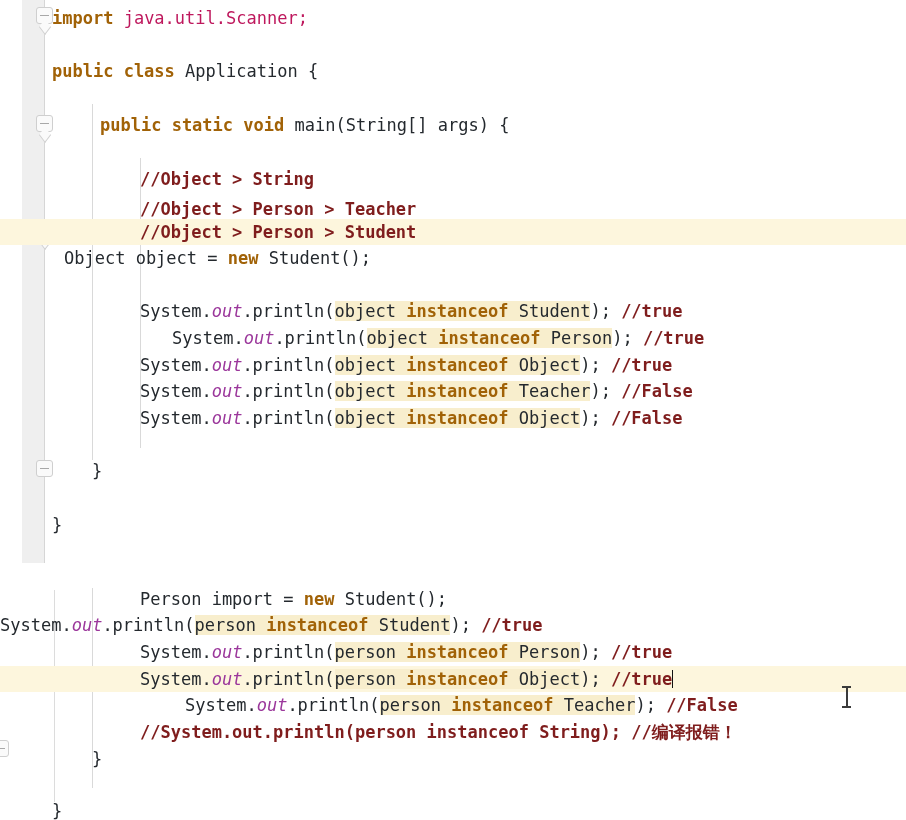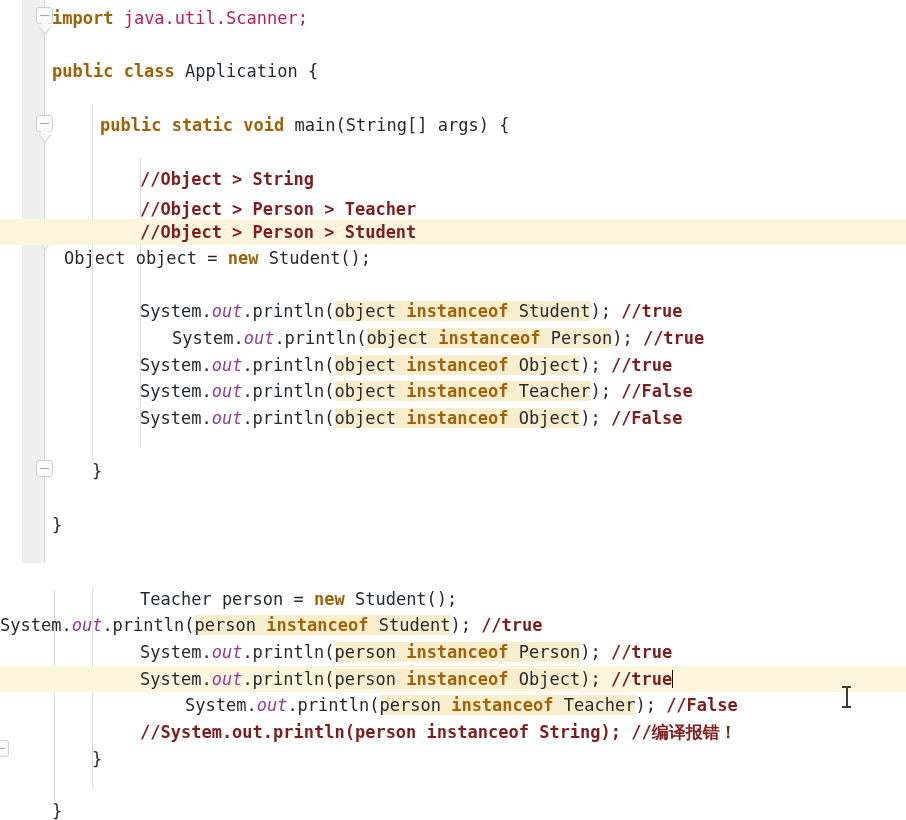--- a/index.html
+++ b/index.html
@@ -205,21 +205,21 @@
 
 <div class="pane" id="pane-bottom">
 
   <div class="fold-rail"></div>
 
   <div class="fold" style="left:-8px; top:168px"></div>
 
   <div class="indent-guide" style="left:92px;  top:16px; height:200px;"></div>
 
   <div class="code">
-      <div class="line" style="top: 14px;"><span class="txt" style="padding-left: 140px;"><span class="plain">Teacher person = </span><span class="kw">new </span><span class="plain">Student();</span></span></div>
+      <div class="line" style="top: 14px;"><span class="txt" style="padding-left: 140px;"><span class="plain">Person import = </span><span class="kw">new </span><span class="plain">Student();</span></span></div>
       <div class="line" style="top: 40px;"><span class="txt" style=""><span class="plain">System.</span><span class="stat">out</span><span class="plain">.println(</span><span class="plain hlbg">person </span><span class="kw hlbg">instanceof </span><span class="plain hlbg">Student</span><span class="plain">); </span><span class="cmt">//true</span></span></div>
       <div class="line" style="top: 67px;"><span class="txt" style="padding-left: 140px;"><span class="plain">System.</span><span class="stat">out</span><span class="plain">.println(</span><span class="plain hlbg">person </span><span class="kw hlbg">instanceof </span><span class="plain hlbg">Person</span><span class="plain">); </span><span class="cmt">//true</span></span></div>
       <div class="line hl-line" style="top: 94px;"><span class="txt" style="padding-left: 140px;"><span class="plain">System.</span><span class="stat">out</span><span class="plain">.println(</span><span class="plain hlbg">person </span><span class="kw hlbg">instanceof </span><span class="plain hlbg">Object</span><span class="plain">); </span><span class="cmt">//true</span><span class="caret"></span></span></div>
       <div class="line" style="top: 120px; margin-left: 45px;"><span class="txt" style="padding-left: 140px;"><span class="plain">System.</span><span class="stat">out</span><span class="plain">.println(</span><span class="plain hlbg">person </span><span class="kw hlbg">instanceof </span><span class="plain hlbg">Teacher</span><span class="plain">); </span><span class="cmt">//False</span></span></div>
       <div class="line" style="top: 147px;"><span class="txt" style="padding-left: 140px;"><span class="cmt">//System.out.println(person instanceof String); //编译报错！</span></span></div>
       <div class="line" style="top: 174px;"><span class="txt" style="padding-left: 92px;"><span class="plain">}</span></span></div>
       <div class="line" style="top: 200px;"><span class="txt" style="padding-left: 92px;"><span class="plain"></span></span></div>
       <div class="line" style="top: 226px;"><span class="txt" style="padding-left: 52px;"><span class="plain">}</span></span></div>
     </div>
 </div>

